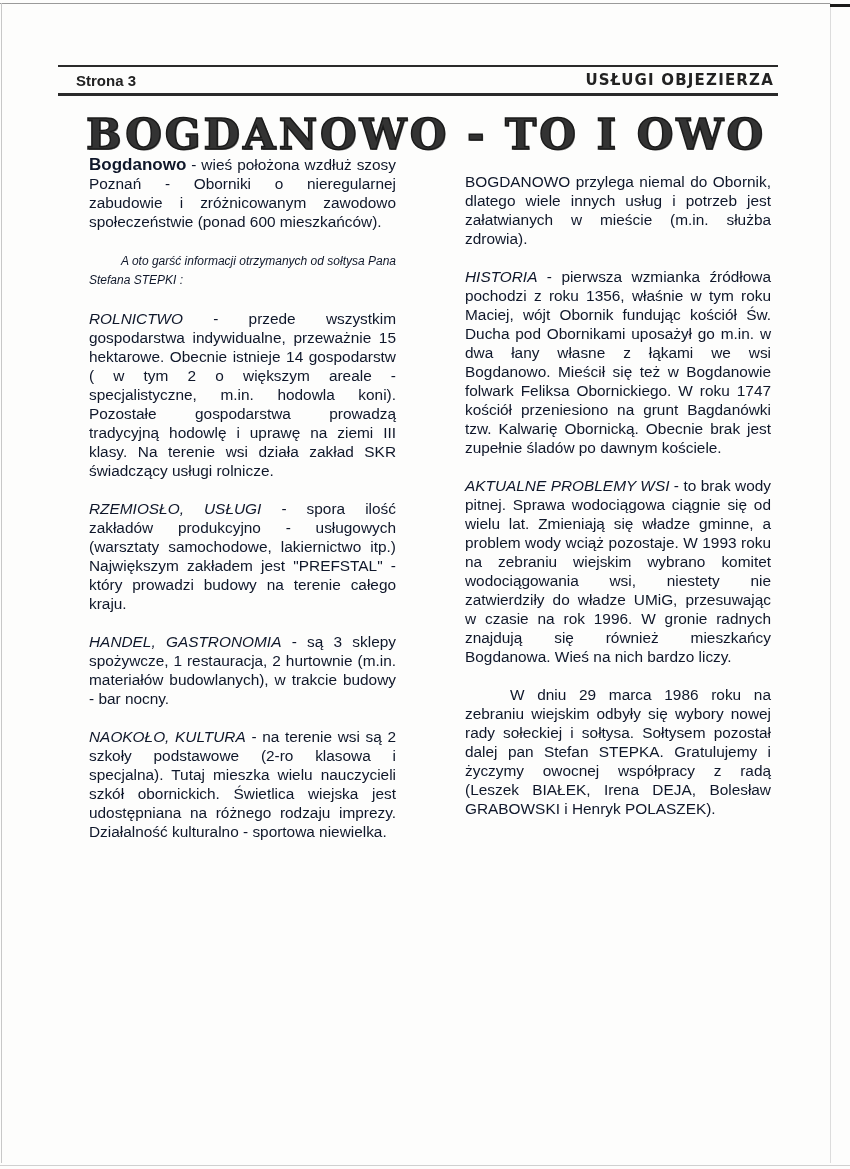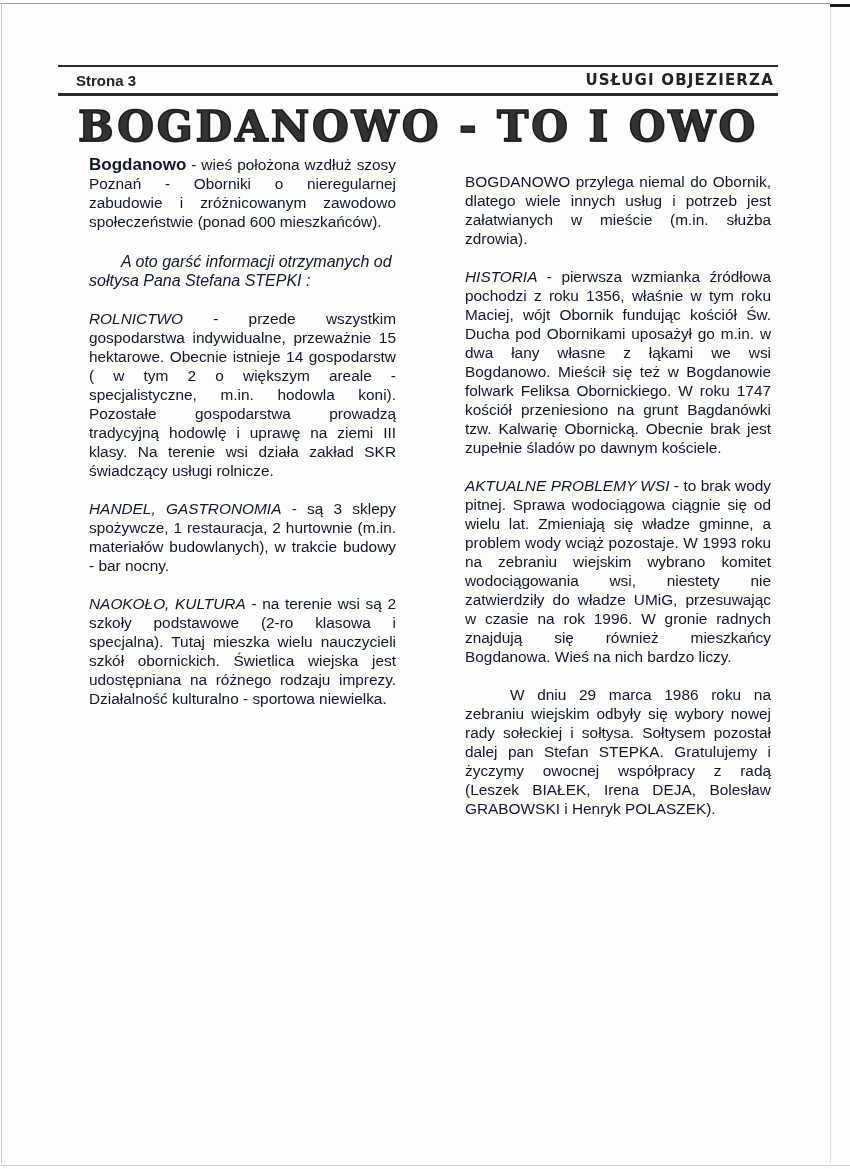--- a/index.html
+++ b/index.html
@@ -49,50 +49,51 @@
   .column {
     position: absolute; font-size: 15.4px; line-height: 19px; color: #0f172a;
     text-align: justify;
   }
   .col-left { left: 89px; top: 155px; width: 307px; }
   .col-right { left: 433px; top: 172px; width: 306px; margin-left: 32px; }
 
   .para { margin: 0 0 19px 0; }
   .lead-bold { font-weight: bold; font-size: 17px; }
   .italic-head { font-style: italic; }
-  .intro-note { font-style: italic; font-size: 16px; text-indent: 32px; text-align: left; }
+  .intro-note { font-style: italic; font-size: 12px; text-indent: 32px; text-align: left; }
   .indent { text-indent: 45px; }
   .signature { text-align: right; margin-top: 19px; }
   .spacer-lg { margin-bottom: 21px; }
 </style>
 </head>
 <body>
 
 <div class="page-edge-top"></div>
 <div class="page-edge-left"></div>
 <div class="page-edge-right"></div>
 <div class="corner-mark"></div>
 <div class="bottom-edge"></div>
 
 <div class="header">
   <div class="rule-top"></div>
   <span class="page-number">Strona 3</span>
   <span class="publication-name">USŁUGI OBJEZIERZA</span>
   <div class="rule-bottom"></div>
 </div>
 
-<h1 class="main-title" style="margin:0;">BOGDANOWO - TO I OWO</h1>
+<h1 class="main-title" style="margin:8px;">BOGDANOWO - TO I OWO</h1>
 
 <div class="column col-left">
   <p class="para spacer-lg"><span class="lead-bold">Bogdanowo</span><span> - wieś położona wzdłuż szosy Poznań - Oborniki o nieregularnej zabudowie i zróżnicowanym zawodowo społeczeństwie (ponad 600 mieszkańców).</span></p>
 
   <p class="para intro-note">A oto garść informacji otrzymanych od sołtysa Pana Stefana STEPKI :</p>
 
   <p class="para"><span class="italic-head">ROLNICTWO</span><span> - przede wszystkim gospodarstwa indywidualne, przeważnie 15 hektarowe. Obecnie istnieje 14 gospodarstw ( w tym 2 o większym areale - specjalistyczne, m.in. hodowla koni). Pozostałe gospodarstwa prowadzą tradycyjną hodowlę i uprawę na ziemi III klasy. Na terenie wsi działa zakład SKR świadczący usługi rolnicze.</span></p>
 
+  <p class="para"><span class="italic-head">RZEMIOSŁO, USŁUGI</span><span> - spora ilość zakładów produkcyjno - usługowych (warsztaty samochodowe, lakiernictwo itp.) Największym zakładem jest "PREFSTAL" - który prowadzi budowy na terenie całego kraju.</span></p>
 
   <p class="para"><span class="italic-head">HANDEL, GASTRONOMIA</span><span> - są 3 sklepy spożywcze, 1 restauracja, 2 hurtownie (m.in. materiałów budowlanych), w trakcie budowy - bar nocny.</span></p>
 
   <p class="para"><span class="italic-head">NAOKOŁO, KULTURA</span><span> - na terenie wsi są 2 szkoły podstawowe (2-ro klasowa i specjalna). Tutaj mieszka wielu nauczycieli szkół obornickich. Świetlica wiejska jest udostępniana na różnego rodzaju imprezy. Działalność kulturalno - sportowa niewielka.</span></p>
 </div>
 
 <div class="column col-right">
   <p class="para">BOGDANOWO przylega niemal do Obornik, dlatego wiele innych usług i potrzeb jest załatwianych w mieście (m.in. służba zdrowia).</p>
 
   <p class="para"><span class="italic-head">HISTORIA</span><span> - pierwsza wzmianka źródłowa pochodzi z roku 1356, właśnie w tym roku Maciej, wójt Obornik fundując kościół Św. Ducha pod Obornikami uposażył go m.in. w dwa łany własne z łąkami we wsi Bogdanowo. Mieścił się też w Bogdanowie folwark Feliksa Obornickiego. W roku 1747 kościół przeniesiono na grunt Bagdanówki tzw. Kalwarię Obornicką. Obecnie brak jest zupełnie śladów po dawnym kościele.</span></p>

